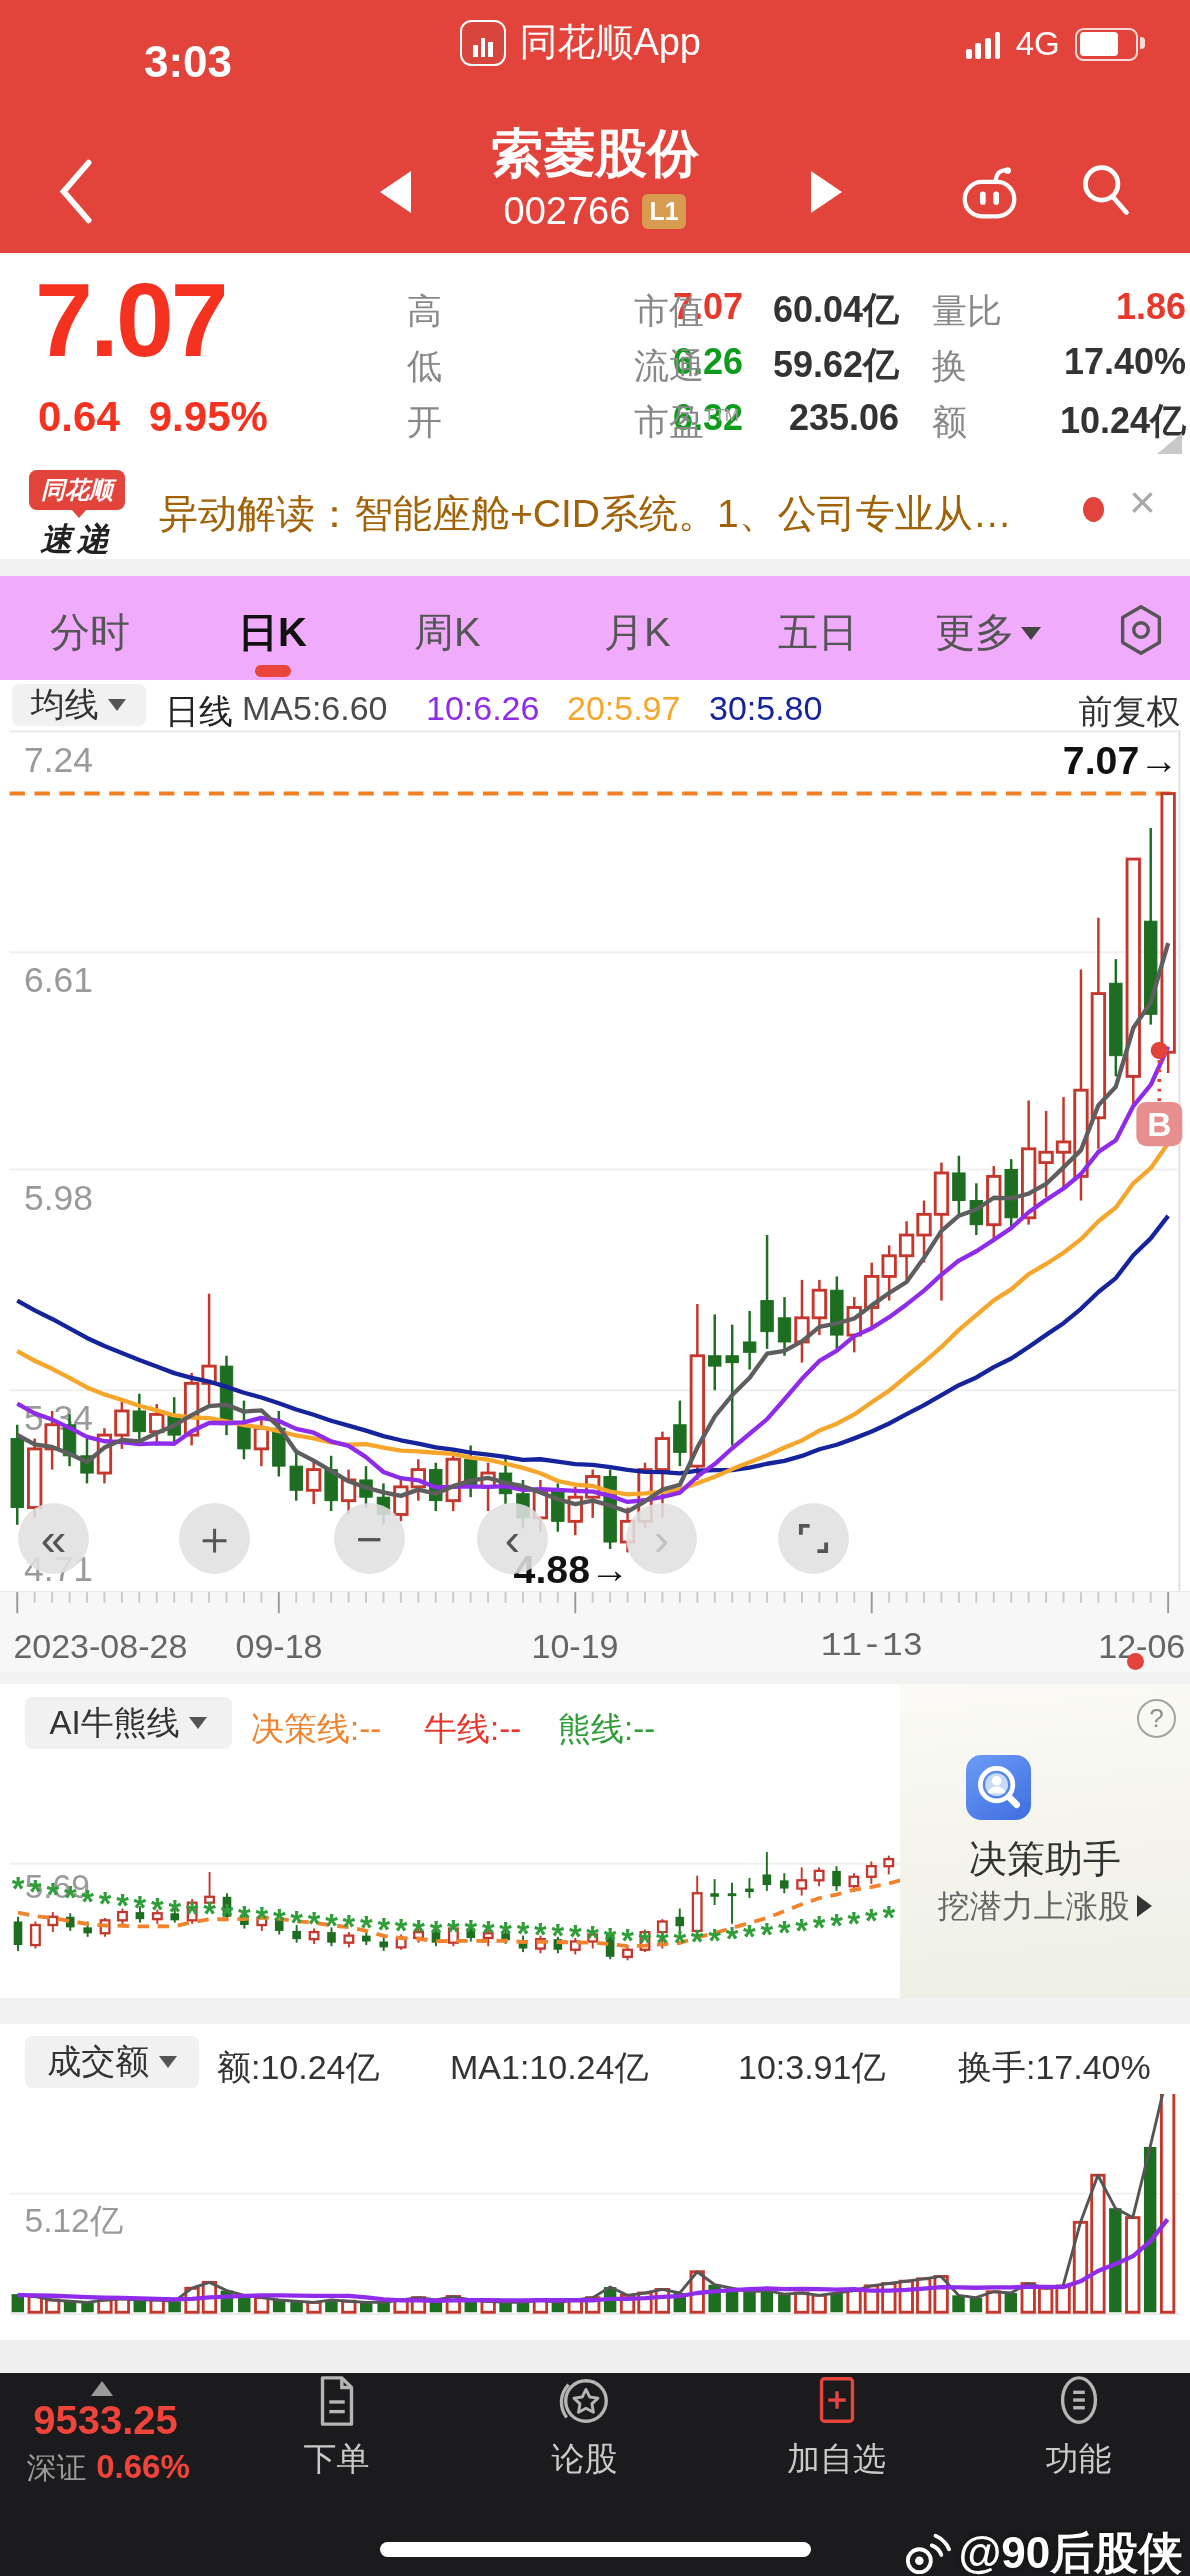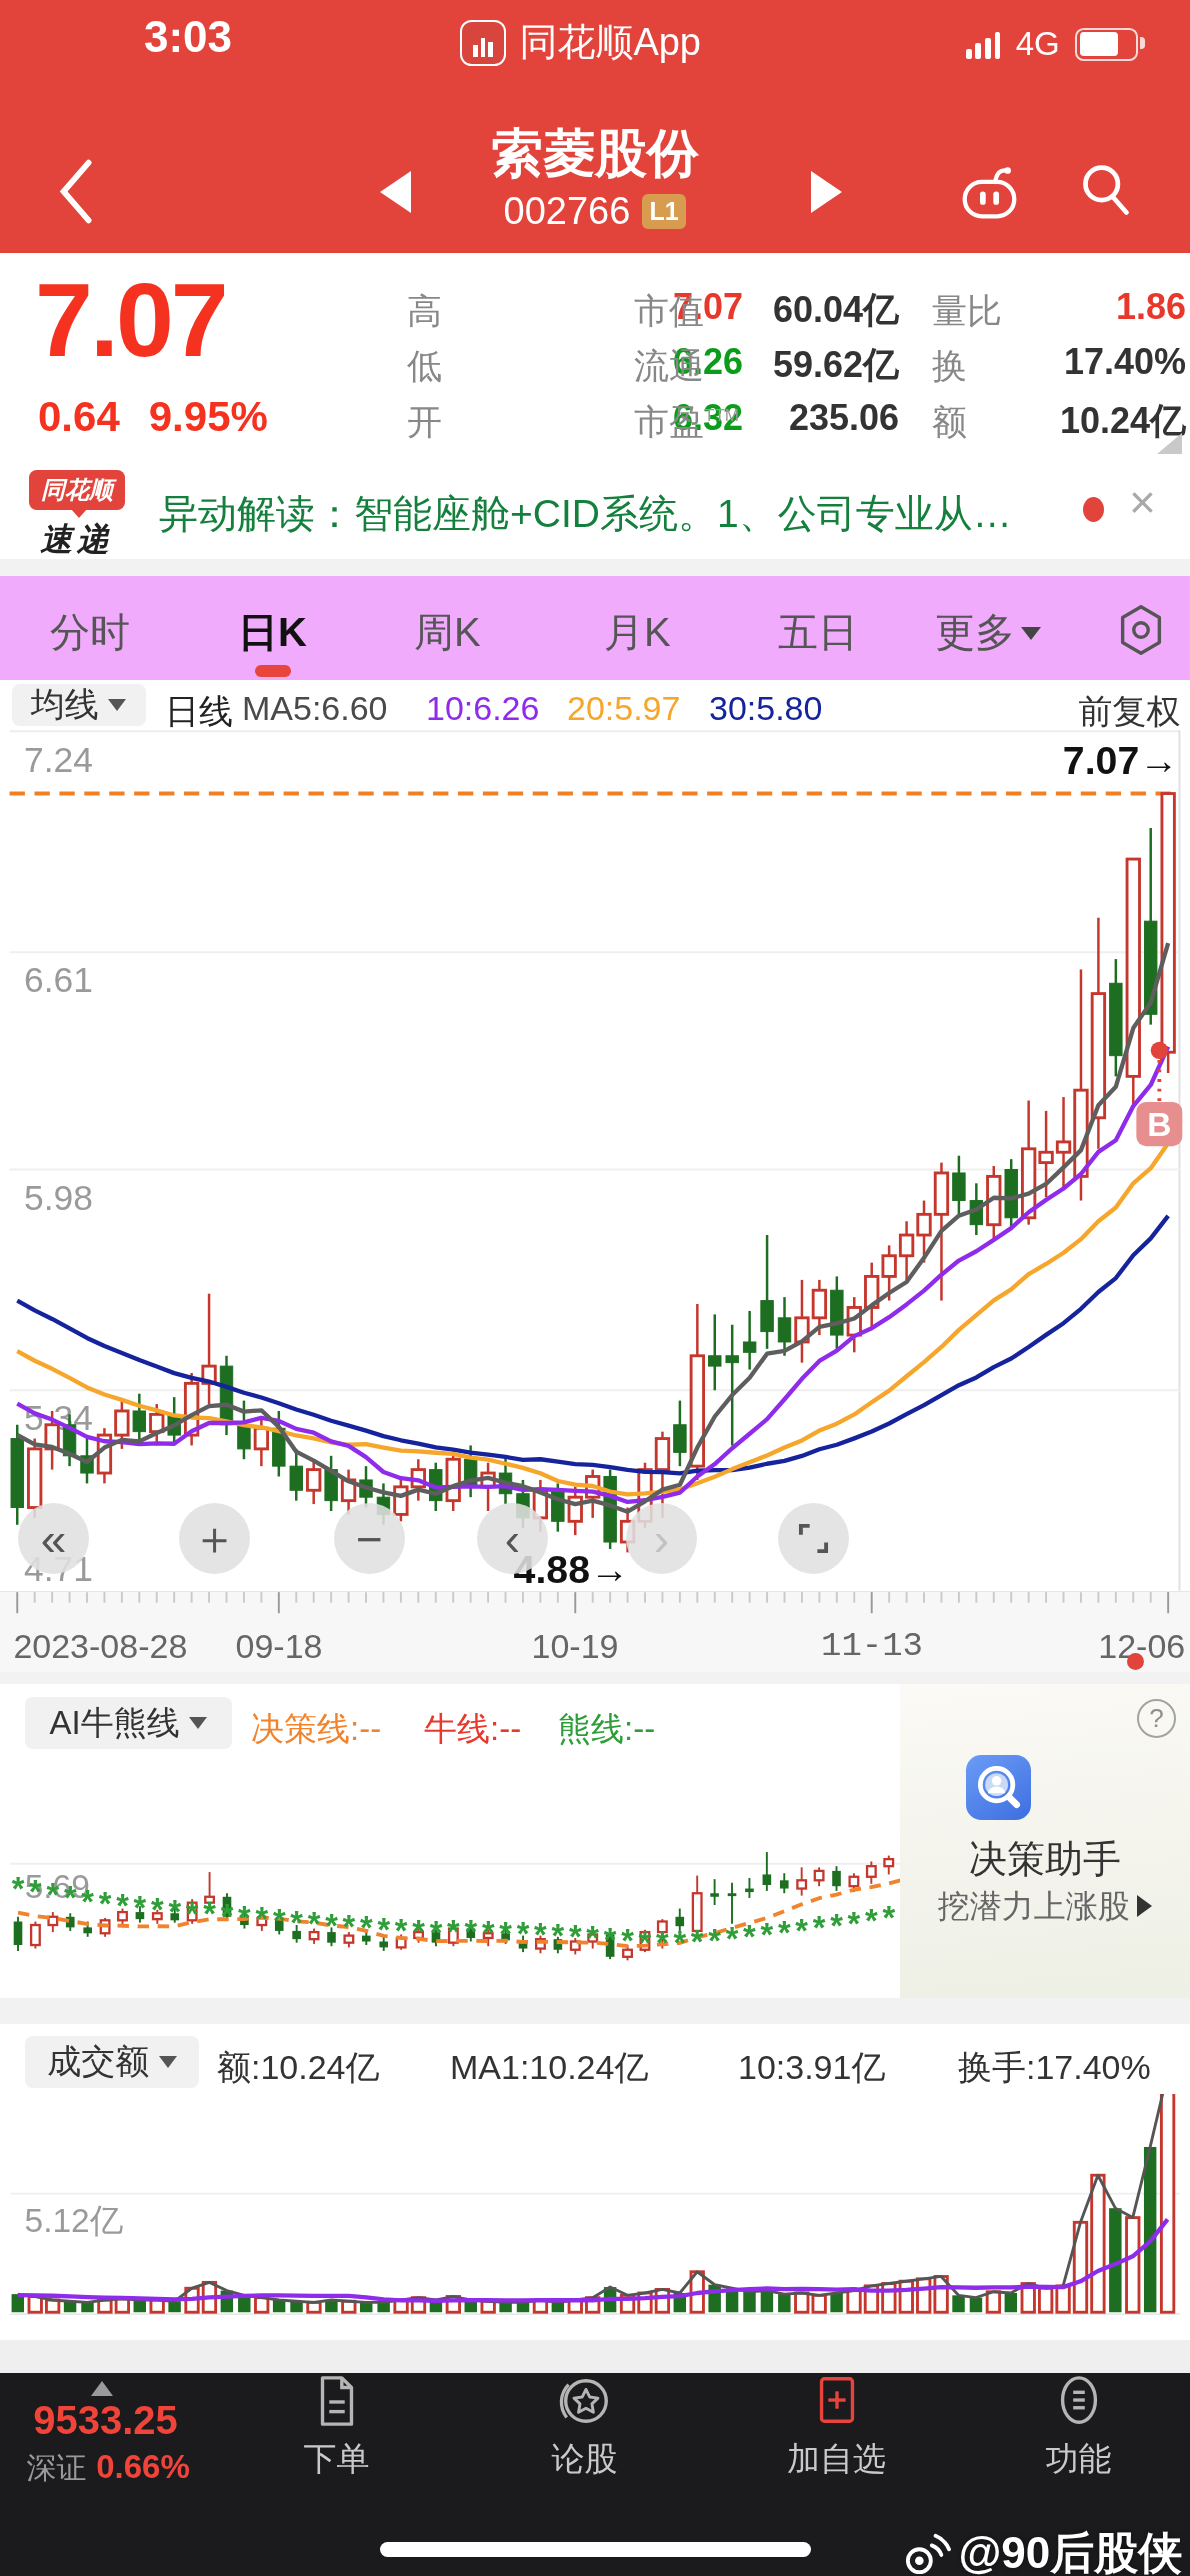--- a/index.html
+++ b/index.html
@@ -1,21 +1,21 @@
 <!DOCTYPE html>
 <html><head>
 <meta charset="utf-8">
 <style>
   html,body{margin:0;padding:0;}
   #app{position:relative;width:1190px;height:2576px;background:#F2F2F2;overflow:hidden;
        font-family:"Liberation Sans","DejaVu Sans",sans-serif;-webkit-font-smoothing:antialiased;}
   .abs{position:absolute;}
   
   .red-head{left:0;top:0;width:1190px;height:253px;background:#E2433B;color:#fff;}
-  .sb-time{left:144px;top:12px;font-size:44px;font-weight:bold;}
+  .sb-time{left:144px;top:37px;font-size:44px;font-weight:bold;}
   .sb-center{left:460px;top:17px;display:flex;align-items:center;gap:13.4px;}
   .sb-appname{font-size:38px;}
   .appicon{width:46px;height:46px;background:#D8453C;border:2.9px solid #fff;border-radius:11.5px;display:flex;align-items:flex-end;justify-content:center;gap:2.9px;padding-bottom:6.7px;box-sizing:border-box;}
   .appicon i{display:block;width:4.8px;background:#fff;}
   .sb-right{right:52px;top:25px;display:flex;align-items:center;gap:15.3px;}
   .sigbars{display:flex;align-items:flex-end;gap:3.8px;height:29px;}
   .sigbars i{display:block;width:5.8px;background:#fff;border-radius:1.9px;}
   .sb-4g{font-size:33px;}
   .batt{width:59px;height:29px;border:2.9px solid rgba(255,255,255,.8);border-radius:8.6px;position:relative;}
   .batt i{position:absolute;left:2.9px;top:2.9px;bottom:2.9px;width:38px;background:#fff;border-radius:3.8px;}
@@ -34,21 +34,21 @@
   .red-t{color:#E8382C !important;}
   .green-t{color:#0C9C1C !important;}
   .sup{font-size:17px;color:#999;vertical-align:super;font-weight:normal;}
   .expand-tri{right:7.7px;bottom:5.8px;width:0;height:0;border-left:25px solid transparent;border-bottom:21px solid #C9C9C9;}
   
   .news{left:0;top:460px;width:1190px;height:99px;background:#fff;padding-left:43px;}
   .sudi{left:29px;top:9.6px;width:96px;}
   .sudi-bub{position:relative;background:#E2433B;color:#fff;border-radius:7.7px;height:40px;display:flex;align-items:center;justify-content:center;font-size:24px;font-weight:bold;font-style:italic;}
   .sudi-bub:after{content:"";position:absolute;left:42px;bottom:-8.6px;border-left:8.6px solid transparent;border-right:8.6px solid transparent;border-top:9.6px solid #E2433B;}
   .sudi-txt{margin-top:8.6px;text-align:center;font-size:32px;font-weight:bold;font-style:italic;color:#222;letter-spacing:4.8px;}
-  .news-text{left:159px;top:27px;width:912px;font-size:39px;color:#15803d;white-space:nowrap;overflow:hidden;}
+  .news-text{left:159px;top:27px;width:912px;font-size:39px;color:#a16207;white-space:nowrap;overflow:hidden;}
   .news-dot{left:1083px;top:37px;width:21px;height:25px;background:#E2433B;border-radius:50%;}
   .news-x{left:1129px;top:15.3px;font-size:46px;color:#A9A9A9;}
   .gap1{left:0;top:559px;width:1190px;height:17px;background:#F2F2F2;}
   
   .tabs{left:0;top:576px;width:1190px;height:104px;background:#f0abfc;}
   .tab{top:29px;font-size:40px;color:#555;}
   .tab.active{color:#111;font-weight:bold;}
   .tab-underline{left:255px;top:89px;width:36px;height:11.5px;border-radius:5.8px;background:#E8463C;}
   .more-arr{display:inline-block;width:0;height:0;border-left:10.5px solid transparent;border-right:10.5px solid transparent;border-top:13.4px solid #444;margin-left:5.8px;vertical-align:5.8px;}
   

